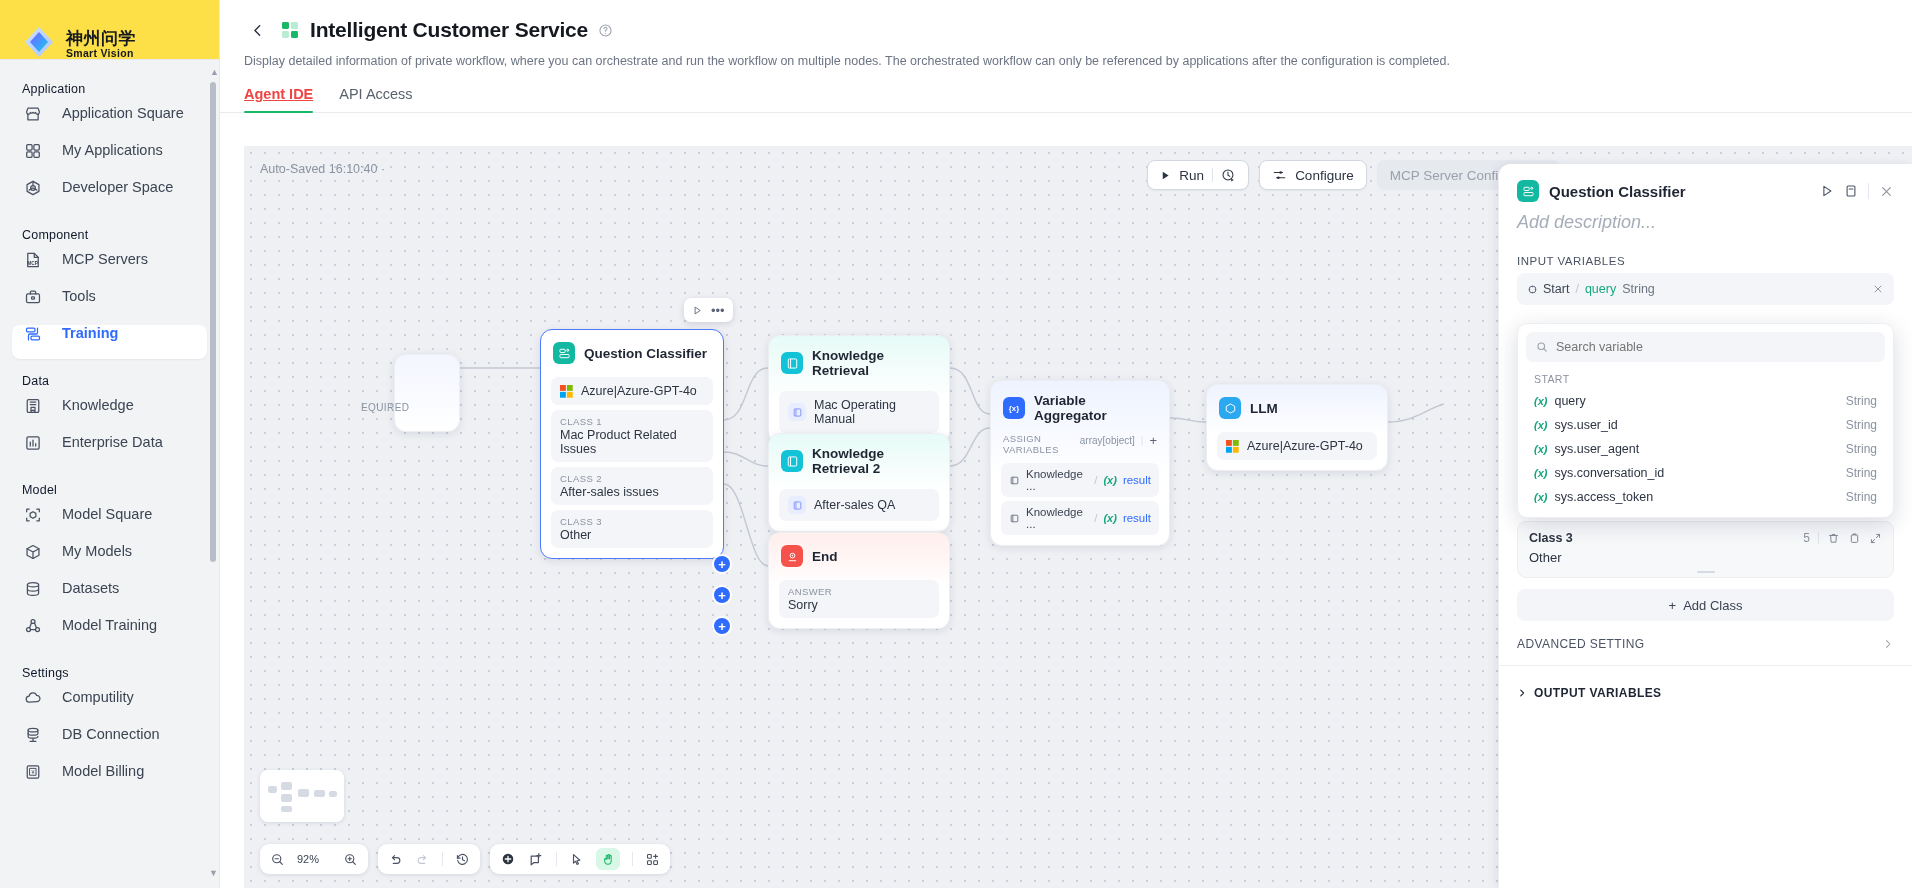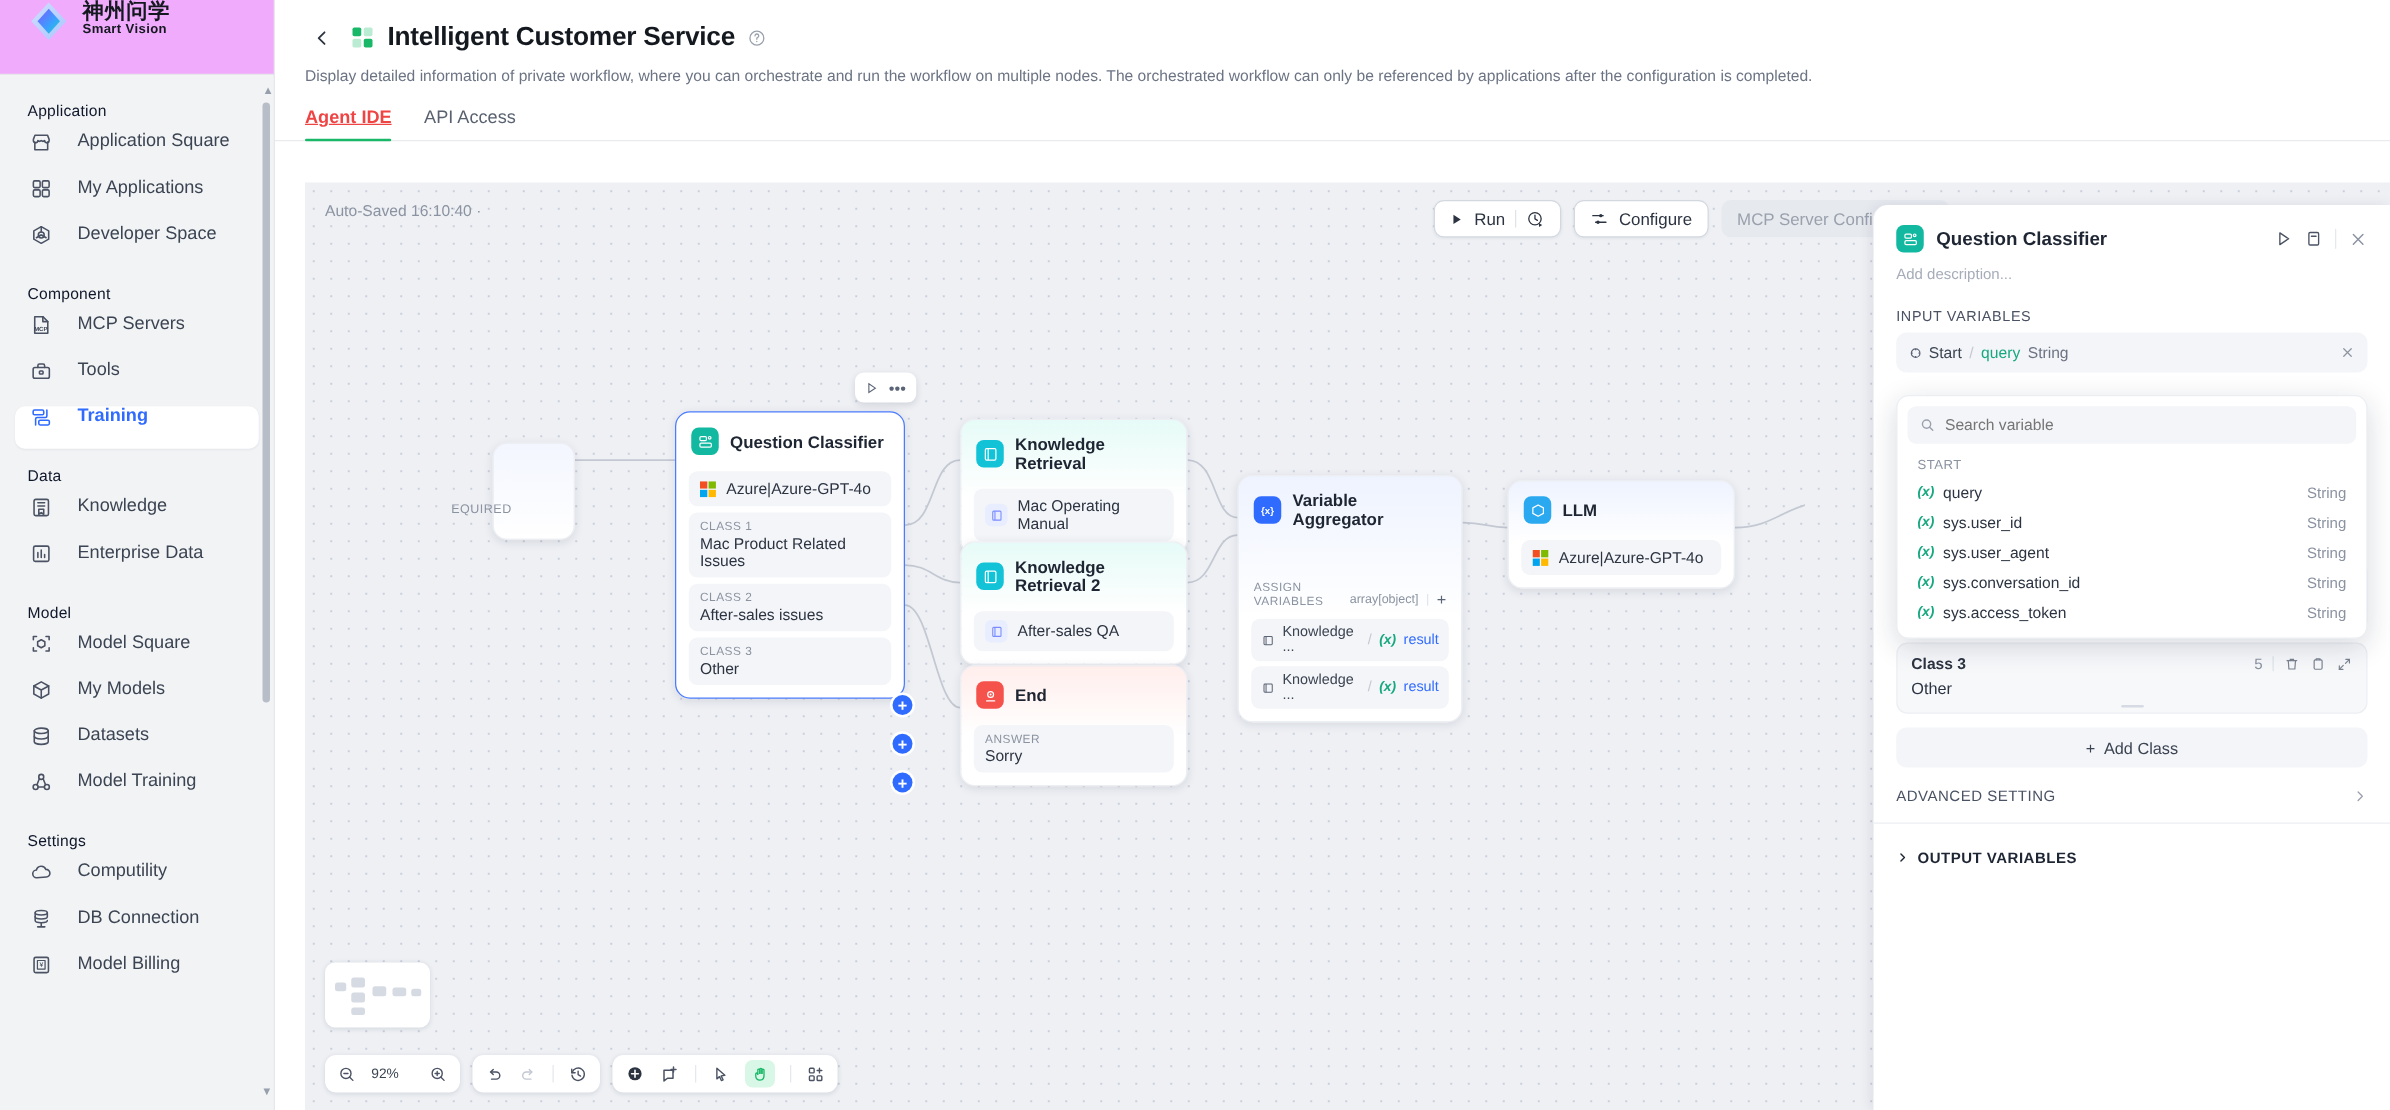--- a/index.html
+++ b/index.html
@@ -9,22 +9,22 @@
     background: #f6f7f9; overflow: hidden;
   }
   .app { display: flex; width: 1912px; height: 888px; position: relative; }
 
   
   .sidebar {
     width: 220px; height: 888px; background: #f2f3f5;
     border-right: 1px solid #e6e8eb; position: relative; flex: 0 0 220px;
   }
   .brand {
-    height: 60px; display: flex; align-items: flex-start; gap: 10px;
-    padding-left: 22px; border-bottom: 1px solid #e6e8eb; background:#f0abfc;
+    height: 60px; display: flex; align-items: flex-end; gap: 10px;
+    padding-left: 22px; border-bottom: 1px solid #e6e8eb; background:#fde047;
   }
   .brand-logo { width: 34px; height: 34px; position: relative; }
   .brand-text { display: flex; flex-direction: column; line-height: 1.05; }
   .brand-cn { font-size: 17px; font-weight: 700; color: #14181f; letter-spacing: .5px; }
   .brand-en { font-size: 10.5px; font-weight: 700; color: #14181f; letter-spacing: .3px; }
 
   .nav { padding: 10px 0 0 0; height: 828px; overflow: hidden; position: relative; }
   .nav-group { font-size: 12.5px; color: #0f172a; padding: 12px 0 6px 22px; letter-spacing:.2px; }
   .nav-item {
     display: flex; gap: 20px;
@@ -114,21 +114,21 @@
   .ico-blue { background:#2f6bff; color:#fff; }
   .ico-sky  { background:#2aa9f0; color:#fff; }
   .ico-red  { background:#f5524c; color:#fff; }
 
   .node-toolbar {
     position:absolute; left: 440px; top: 152px; height: 24px; background:#fff; border-radius:7px;
     display:flex; align-items:center; gap:8px; padding: 0 8px; box-shadow: 0 2px 6px rgba(20,30,60,.14);
     color:#5b6476; font-size: 13px;
   }
 
-  .va-head { display:flex; align-items:flex-end; justify-content:space-between; padding: 2px 2px 4px 2px; margin-top: 32px; }
+  .va-head { display:flex; align-items:flex-start; justify-content:space-between; padding: 2px 2px 4px 2px; }
   .va-head .lbl { font-size: 9.5px; color:#8b93a1; letter-spacing:.4px; }
   .va-head .rt { font-size: 10px; color:#8b93a1; display:flex; align-items:center; gap:6px; }
   .va-row { background:#f4f5f8; border-radius: 7px; padding: 5px 8px; margin-top: 4px;
             display:flex; align-items:center; gap:6px; font-size: 11.5px; color:#3b4452; }
   .va-row .res { color:#2f6bff; }
   .xbadge { color:#17a880; font-weight:700; font-style: italic; font-size: 11px; }
 
   .plus-dot {
     position:absolute; width: 16px; height: 16px; border-radius:50%; background:#2f6bff; color:#fff;
     display:flex; align-items:center; justify-content:center; font-size: 13px; line-height:1; font-weight:700;
@@ -154,21 +154,21 @@
   .panel {
     position:absolute; right: 0; top: 164px; width: 414px; bottom: 0;
     background:#fff; border-radius: 12px 0 0 0; box-shadow: -2px 0 10px rgba(20,30,60,.08);
     border-left: 1px solid #eceef2; display:flex; flex-direction:column;
   }
   .panel-head { display:flex; align-items:center; gap:10px; padding: 16px 18px 6px 18px; }
   .panel-title { font-size: 15px; font-weight: 700; color:#1f2633; flex:1; }
   .panel-act { color:#4a5263; cursor:pointer; display:flex; align-items:center; }
   .panel-act.close { color:#8b93a1; }
   .panel-sep { width:1px; height:16px; background:#e5e8ee; }
-  .panel-desc { padding: 4px 18px 0 18px; font-size: 12px; color:#a6adb9; }
+  .panel-desc { padding: 4px 18px 0 18px; font-size: 18px; color:#a6adb9;font-style:italic; }
 
   .sec-label { padding: 22px 18px 6px 18px; font-size: 11.5px; color:#4a5263; letter-spacing:.5px; }
 
   .varbox { margin: 0 18px; position: relative; }
   .var-chip {
     height: 32px; background:#f4f5f8; border-radius: 8px; display:flex; align-items:center;
     padding: 0 10px; gap: 6px; font-size: 12.5px; color:#3b4452;
   }
   .var-chip .start { display:flex; align-items:center; gap:5px; color:#3b4452; }
   .var-chip .slash { color:#c3c8d2; }

